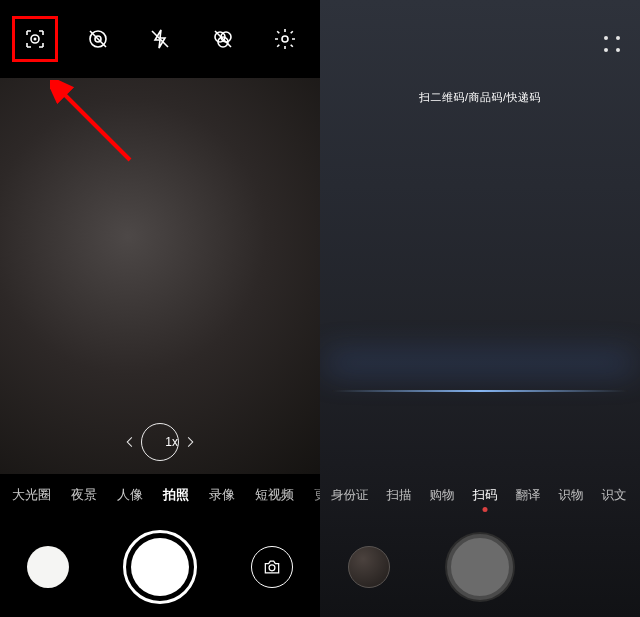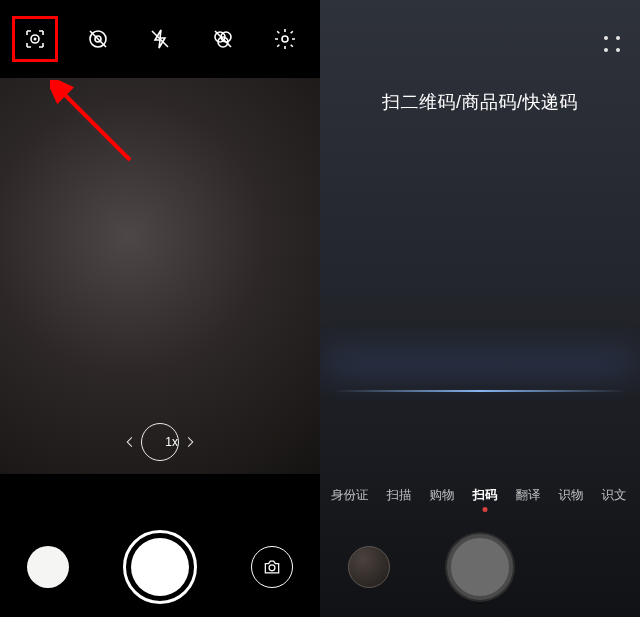--- a/index.html
+++ b/index.html
@@ -83,21 +83,21 @@
     overflow: hidden;
   }
   .modes span {
     flex: 0 0 auto;
     padding: 0 10px;
     white-space: nowrap;
     opacity: 0.85;
   }
   .left .modes span.more { opacity: 0.6; }
   .left .modes span.active { color: #fff; font-weight: 600; opacity: 1; }
-  .right .modes span.active { color: #fff; font-weight: 700; opacity: 1; position: relative; }
+  .right .modes span.active { color: #fff; font-weight: 400; opacity: 1; position: relative; }
   .right .modes span.active::after {
     content: "";
     position: absolute;
     bottom: -8px; left: 50%; transform: translateX(-50%);
     width: 5px; height: 5px; border-radius: 50%;
     background: #d94040;
   }
   .bottombar {
     position: absolute;
     bottom: 0; left: 0; right: 0;
@@ -143,21 +143,21 @@
   }
   .menu-dots i {
     width: 4px; height: 4px; border-radius: 50%;
     background: #e6e6e6;
   }
   .scan-title {
     position: absolute;
     top: 90px; left: 0; right: 0;
     text-align: center;
     color: #fff;
-    font-size: 18px;
+    font-size: 11px;
     letter-spacing: 0.5px;
   }
   .scanline {
     position: absolute;
     left: 12px; right: 12px;
     top: 390px;
     height: 2px;
     background: linear-gradient(to right, rgba(100,160,255,0) 0%, rgba(140,190,255,0.95) 50%, rgba(100,160,255,0) 100%);
     box-shadow: 0 -28px 32px 6px rgba(80,130,230,0.35);
   }
@@ -226,20 +226,29 @@
           <path d="M0,0 L0,6 L8,3 z" fill="#ff0000"></path>
         </marker>
       </defs>
     <line x1="80" y1="80" x2="10" y2="10" stroke="#ff0000" stroke-width="4" marker-end="url(#ah)"></line>
   </svg>
 
   <div class="zoom">
     <span>1x</span>
   </div>
 
+  <div class="modes">
+    <span>大光圈</span>
+    <span>夜景</span>
+    <span>人像</span>
+    <span class="active">拍照</span>
+    <span>录像</span>
+    <span>短视频</span>
+    <span class="more">更多</span>
+  </div>
 
   <div class="bottombar">
     <div class="thumb"></div>
     <div class="shutter-outer">
       <div class="shutter-inner"></div>
     </div>
     <div class="switch">
       <svg viewBox="0 0 24 24">
           <path d="M4 8h4l2-3h4l2 3h4v11H4z"></path>
           <circle cx="12" cy="13" r="3.5"></circle>

